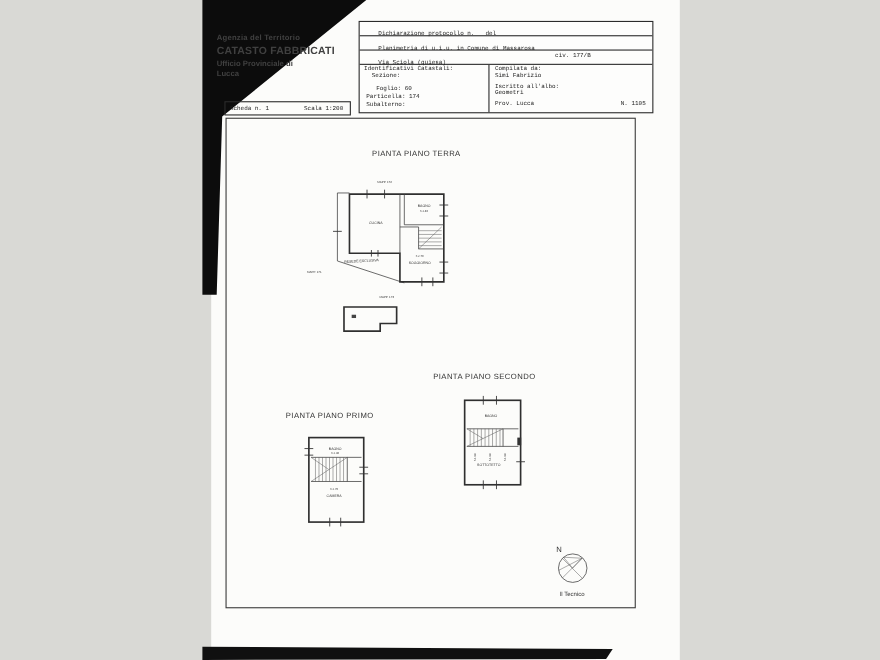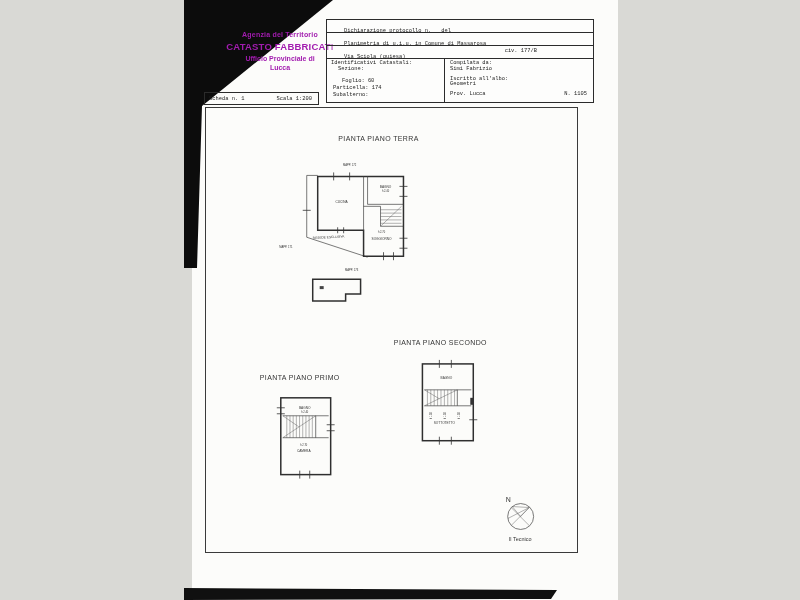--- a/index.html
+++ b/index.html
@@ -8,21 +8,21 @@
     background:#d9d9d5;
     font-family:"Liberation Sans", sans-serif;
   }
   .page{
     position:absolute;left:192px;top:0;width:426px;height:600px;
     background:#fcfcfa;
   }
   .artifacts{position:absolute;left:0;top:0;width:800px;height:600px;pointer-events:none;}
 
   
-  .agency{position:absolute;left:214px;top:31px;width:132px;text-align:center;color:#a21caf;}
+  .agency{position:absolute;left:197px;top:31px;width:132px;color:#404040;}
   .agency .a1{font-size:7px;font-weight:bold;margin-bottom:3px;letter-spacing:0.2px;}
   .agency .a2{font-size:9.5px;font-weight:bold;margin-bottom:3px;letter-spacing:0.2px;}
   .agency .a3{font-size:7px;font-weight:bold;margin-bottom:2px;}
   .agency .a4{font-size:7px;font-weight:bold;}
 
   
   .ptable{
     position:absolute;left:326px;top:19px;width:266px;
     border:1px solid #2b2b2b;
     font-family:"Liberation Mono", monospace;

